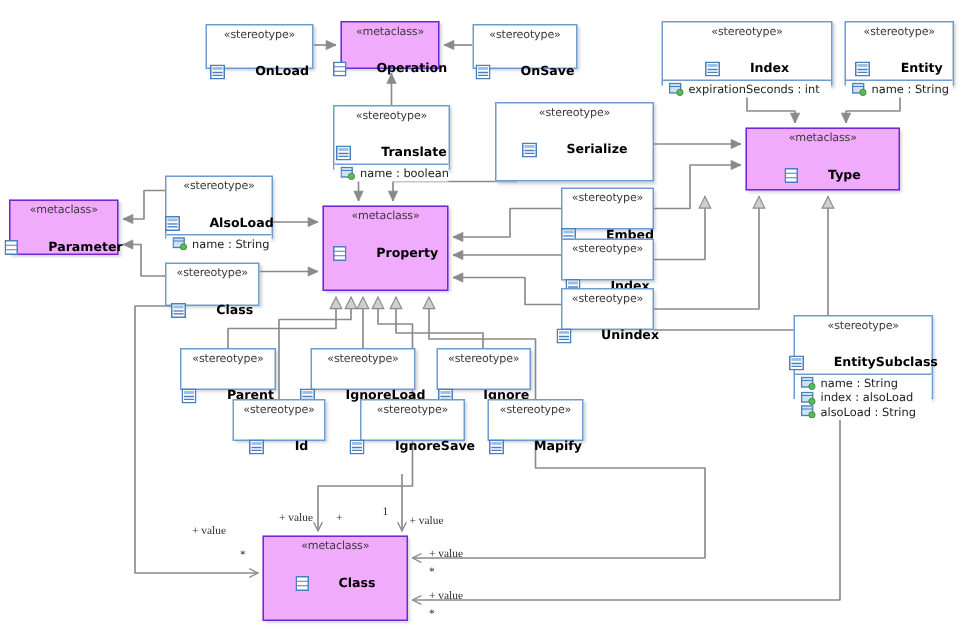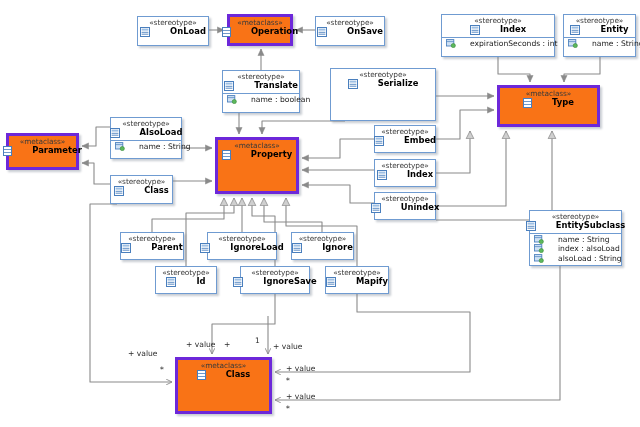--- a/index.html
+++ b/index.html
@@ -24,72 +24,73 @@
   }
   .node {
     position: absolute;
     box-sizing: border-box;
     border: 1px solid #6f9bd1;
     background: #ffffff;
     box-shadow: 1.5px 1.5px 2px rgba(120,130,145,0.40);
     z-index: 5;
   }
   .node.meta {
-    background: #f97316;
-    border: 3px solid #6d28d9;
+    background: #f0abfc;
+    border: 1px solid #6d28d9;
   }
   .node-head {
     padding: 2px 4px 2px 4px;
     text-align: center;
     line-height: 1.05;
   }
   .stereo-label {
     font-size: 7.4px;
     color: #3a3a3a;
     letter-spacing: -0.1px;
     white-space: nowrap;
   }
   .name-row {
     display: flex;
     align-items: center;
     justify-content: center;
     gap: 20px;
-    margin-top: 0px;
+    margin-top: 16px;
   }
   .name-text {
     font-size: 8.4px;
     font-weight: bold;
     color: #000000;
     white-space: nowrap;
   }
   .name-text.ital { }
 
   .attrs {
     border-top: 1px solid #6f9bd1;
     padding: 1px 2px 1px 3px;
     background: #ffffff;
   }
   .attr-row {
     display: flex;
-    align-items: flex-start;
-    gap: 14px;
+    align-items: flex-end;
+    gap: 3px;
     font-size: 7.6px;
     color: #222222;
     line-height: 1.25;
     white-space: nowrap;
     padding: 0 0 0 1px;
   }
   .ico { flex: 0 0 auto; display: block; }
 
   .mlabel {
     position: absolute;
     font-size: 7.6px;
     color: #2b2b2b;
     white-space: nowrap;
     z-index: 6;
+    font-family: Liberation Serif, serif;
   }
 </style>
 </head>
 <body>
 
 <div id="canvas">
 
   <svg id="edges" viewBox="0 0 640 427">
     <defs>
       <marker id="arrOpen" viewBox="0 0 10 10" refX="9.2" refY="5" markerWidth="6.2" markerHeight="6.2" orient="auto-start-reverse">

